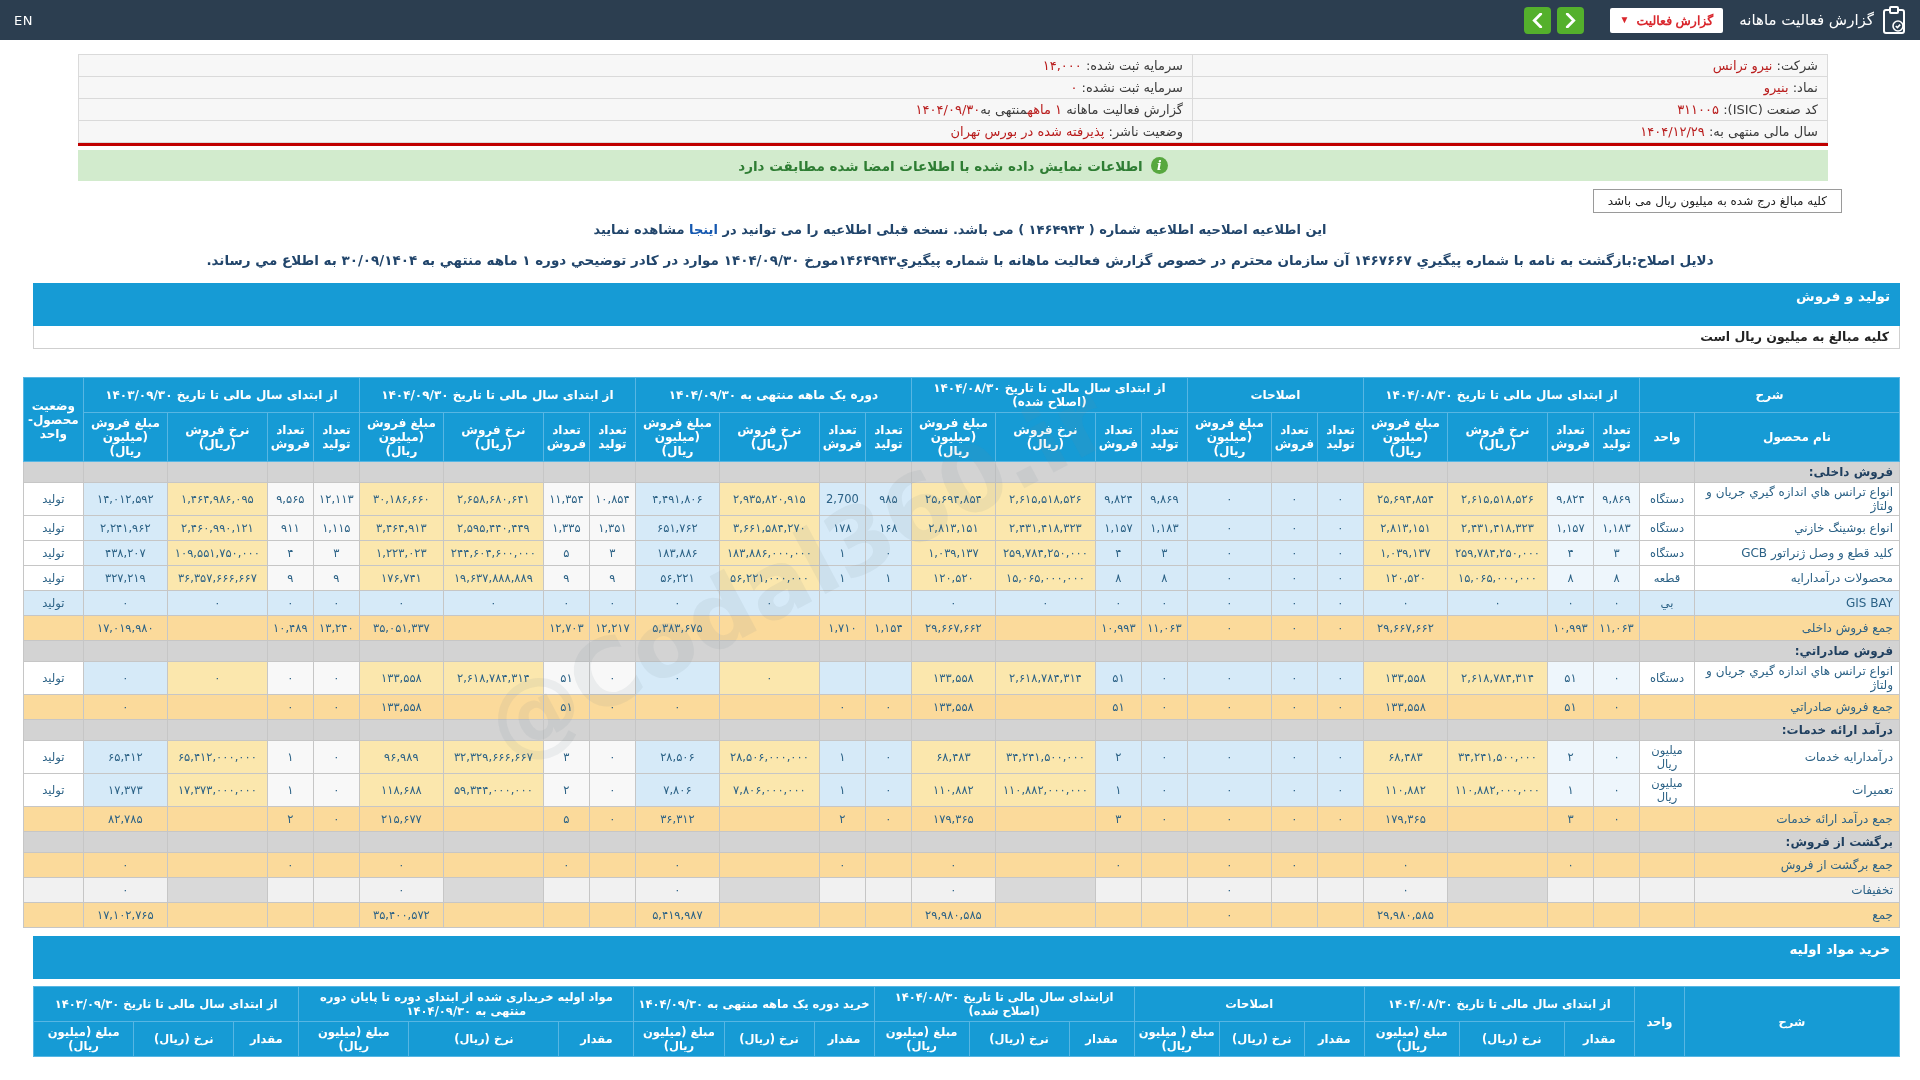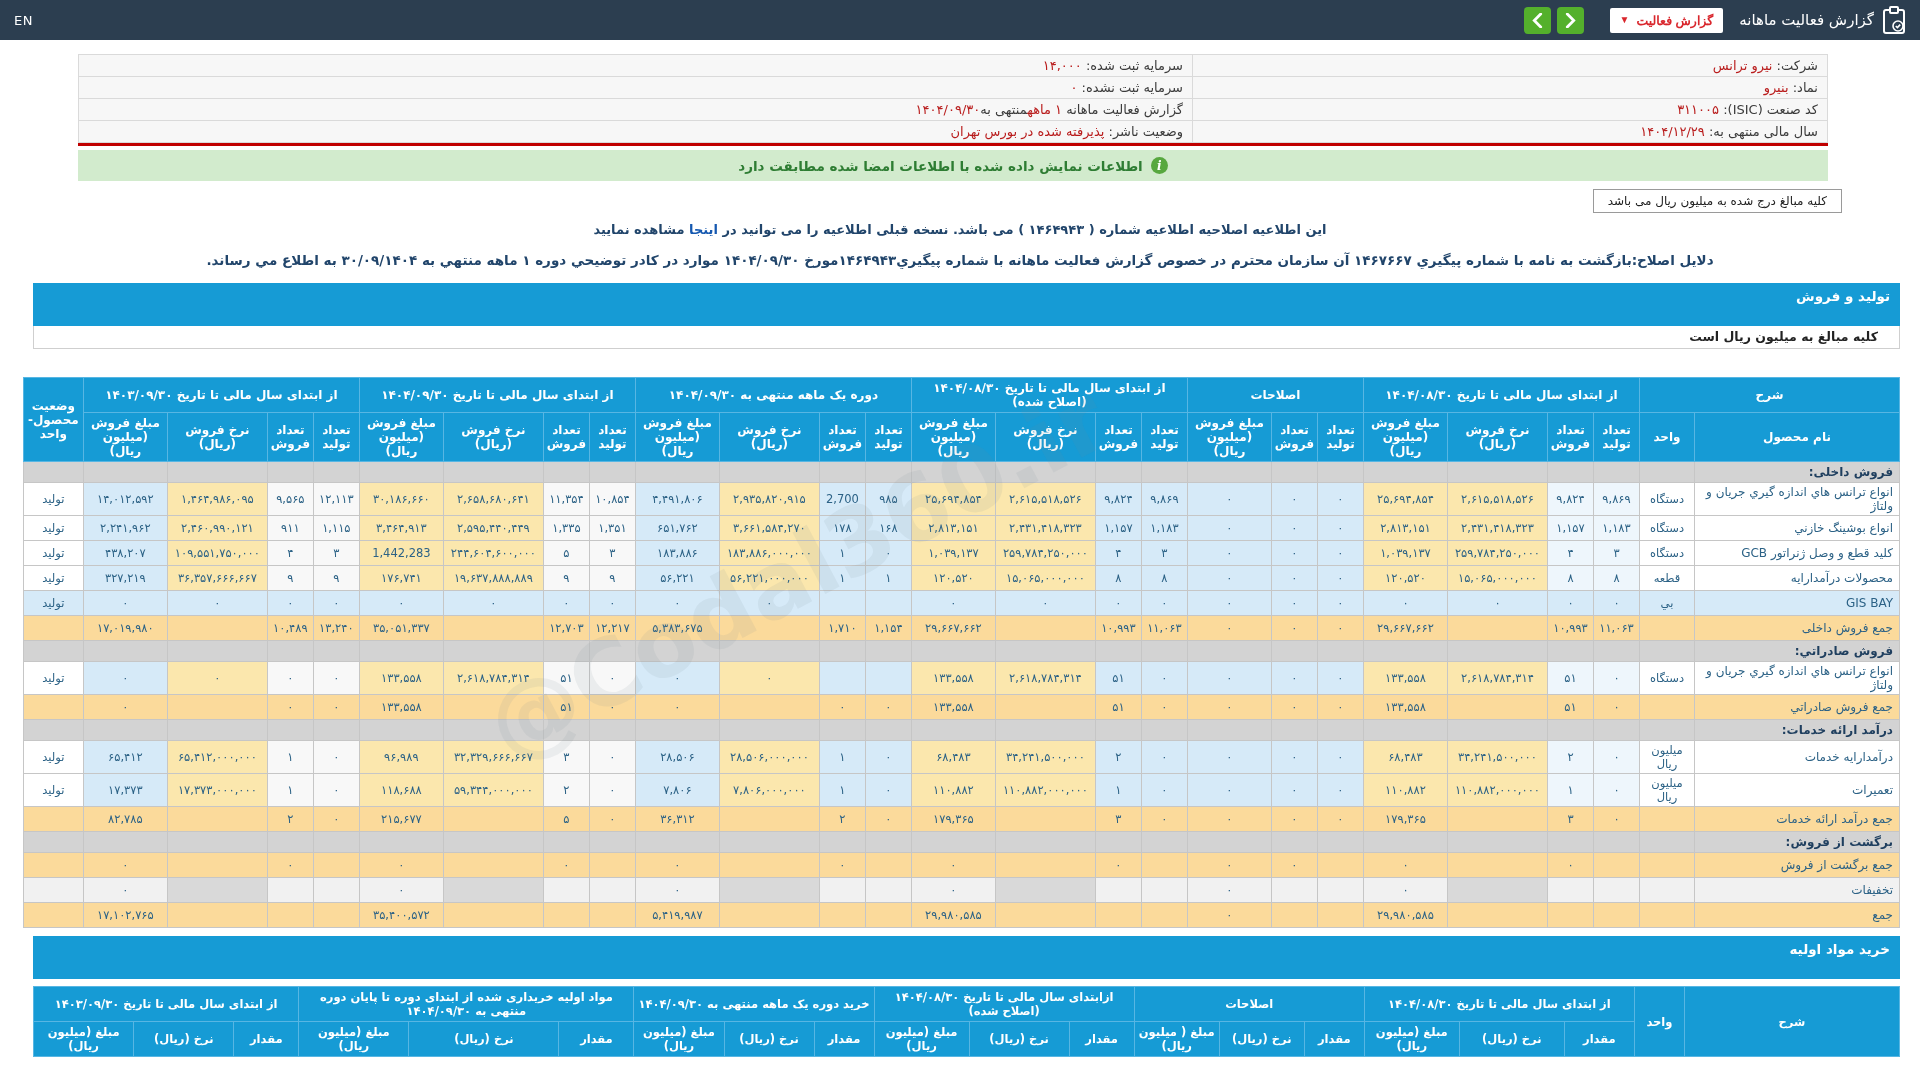--- a/index.html
+++ b/index.html
@@ -28,21 +28,21 @@
          justify-content:center;font-size:12px;font-style:italic;font-family:"DejaVu Serif",serif;flex:0 0 auto}
   
   .amountbox{display:inline-block;margin:8px 78px 0 0;border:1px solid #9a9a9a;background:#fff;
              font-size:12px;color:#222;padding:4px 14px}
   .p1{text-align:center;font-size:13px;font-weight:bold;color:#21456b;margin:9px 0 0}
   .p1 a{color:#1558b0;text-decoration:none}
   .p2{text-align:center;font-size:13.5px;font-weight:bold;color:#21456b;margin:15px 0 12px}
   
   .main{margin:15px 20px 0 33px}
   .bluebar{background:#169bd5;color:#fff;font-weight:bold;font-size:13.5px;height:43px;line-height:27px;padding:0 10px}
-  .subtitlerow{border:1px solid #cfcfcf;border-top:none;height:22px;line-height:22px;padding:0 21px;
+  .subtitlerow{border:1px solid #cfcfcf;border-top:none;height:22px;line-height:22px;padding:0 10px;
                font-size:12.5px;font-weight:bold;color:#222;background:#fff}
   table.grid{border-collapse:collapse;table-layout:fixed;width:100%}
   table.t1{margin-top:28px}
   table.t2{margin-top:7px}
   .grid th{background:#169bd5;color:#fff;font-size:12px;font-weight:bold;border:1px solid #57b6e3;
            padding:3px 2px;text-align:center;overflow:hidden}
   .t2 th{font-size:11.5px}
   .grid td{border:1px solid #c6c6c6;font-size:11.5px;color:#2c6286;text-align:center;padding:2px 3px;
            height:20px;overflow:hidden;background:#fff}
   .grid td.name{text-align:right;font-size:12px;padding-right:6px}
@@ -296,21 +296,21 @@
           <td class="b-bl">۴</td>
           <td class="b-y">۲۵۹,۷۸۴,۲۵۰,۰۰۰</td>
           <td class="b-y">۱,۰۳۹,۱۳۷</td>
           <td class="b-bl">۰</td>
           <td class="b-bl">۱</td>
           <td class="b-y">۱۸۳,۸۸۶,۰۰۰,۰۰۰</td>
           <td class="b-bl">۱۸۳,۸۸۶</td>
           <td class="b-w">۳</td>
           <td class="b-w">۵</td>
           <td class="b-y">۲۴۴,۶۰۴,۶۰۰,۰۰۰</td>
-          <td class="b-y">1,442,283</td>
+          <td class="b-y">۱,۲۲۳,۰۲۳</td>
           <td class="b-w">۳</td>
           <td class="b-w">۴</td>
           <td class="b-y">۱۰۹,۵۵۱,۷۵۰,۰۰۰</td>
           <td class="b-bl">۴۳۸,۲۰۷</td>
           <td>تولید</td>
         </tr>
         <tr class="">
           <td class="name">محصولات درآمدارایه</td>
           <td>قطعه</td>
           <td class="b-lt">۸</td>

